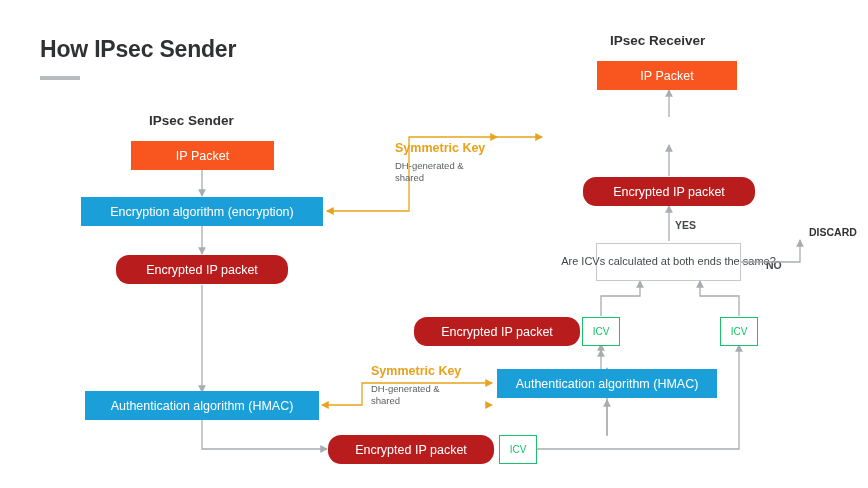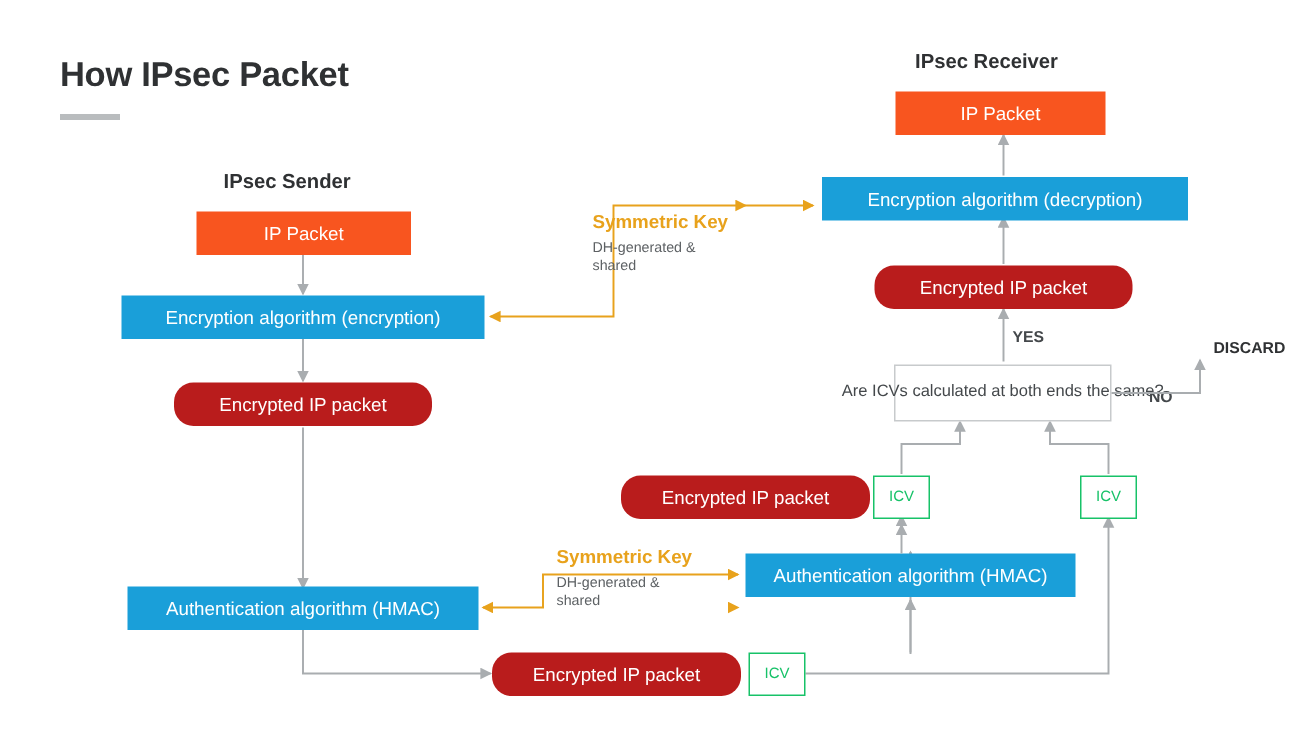--- a/index.html
+++ b/index.html
@@ -143,21 +143,21 @@
     <g stroke="#e8a21c" stroke-width="1.3" fill="none" marker-end="url(#ar-yellow)">
       <path d="M409,180 L409,211 L327,211"></path>
       <path d="M409,180 L409,137 L497,137" stroke="none"></path>
       <path d="M409,180 L409,137 L542,137"></path>
       <path d="M355,398 L355,405 L492,405" stroke="none"></path>
       <path d="M362,398 L362,405 L322,405"></path>
       <path d="M362,398 L362,383 L492,383"></path>
     </g>
   </svg>
 
-  <div class="title" style="left:40px;top:36px;">How IPsec Packet</div>
+  <div class="title" style="left:40px;top:36px;">How IPsec Sender</div>
   <div class="title-rule" style="left:40px;top:76px;width:40px;"></div>
 
   <div class="section-label" style="left:149px;top:113px;">IPsec Sender</div>
   <div class="section-label" style="left:610px;top:33px;text-align:center;">IPsec Receiver</div>
 
   <div class="box orange" style="left:131px;top:141px;width:143px;height:29px;">IP Packet</div>
   <div class="box blue" style="left:81px;top:197px;width:242px;height:29px;">Encryption algorithm (encryption)</div>
   <div class="box green" style="left:116px;top:255px;width:172px;height:29px;">Encrypted IP packet</div>
   <div class="box blue" style="left:85px;top:391px;width:234px;height:29px;">Authentication algorithm (HMAC)</div>
 
@@ -179,21 +179,20 @@
   <div class="box blue" style="left:497px;top:369px;width:220px;height:29px;">Authentication algorithm (HMAC)</div>
   <div class="box green" style="left:414px;top:317px;width:166px;height:29px;">Encrypted IP packet</div>
   <div class="box icv" style="left:582px;top:317px;width:38px;height:29px;">ICV</div>
   <div class="box icv" style="left:720px;top:317px;width:38px;height:29px;">ICV</div>
 
   <div class="box decision" style="left:596px;top:243px;width:145px;height:38px;">
     <span>Are ICVs calculated at both ends the same?</span>
   </div>
 
   <div class="box green" style="left:583px;top:177px;width:172px;height:29px;">Encrypted IP packet</div>
-  <div class="box blue" style="left:548px;top:118px;width:244px;height:29px;">Encryption algorithm (decryption)</div>
   <div class="box orange" style="left:597px;top:61px;width:140px;height:29px;">IP Packet</div>
 
   <div class="flow-label" style="left:675px;top:219px;">YES</div>
   <div class="flow-label" style="left:766px;top:259px;">NO</div>
   <div class="discard-label" style="left:777px;top:226px;margin-left:32px;">DISCARD</div>
 
   <svg class="lines" viewBox="0 0 868 488" style="pointer-events:none;">
     <g stroke="#a9adb0" stroke-width="1.3" fill="none">
 
       <path d="M607,369 L607,350" stroke="none"></path>

